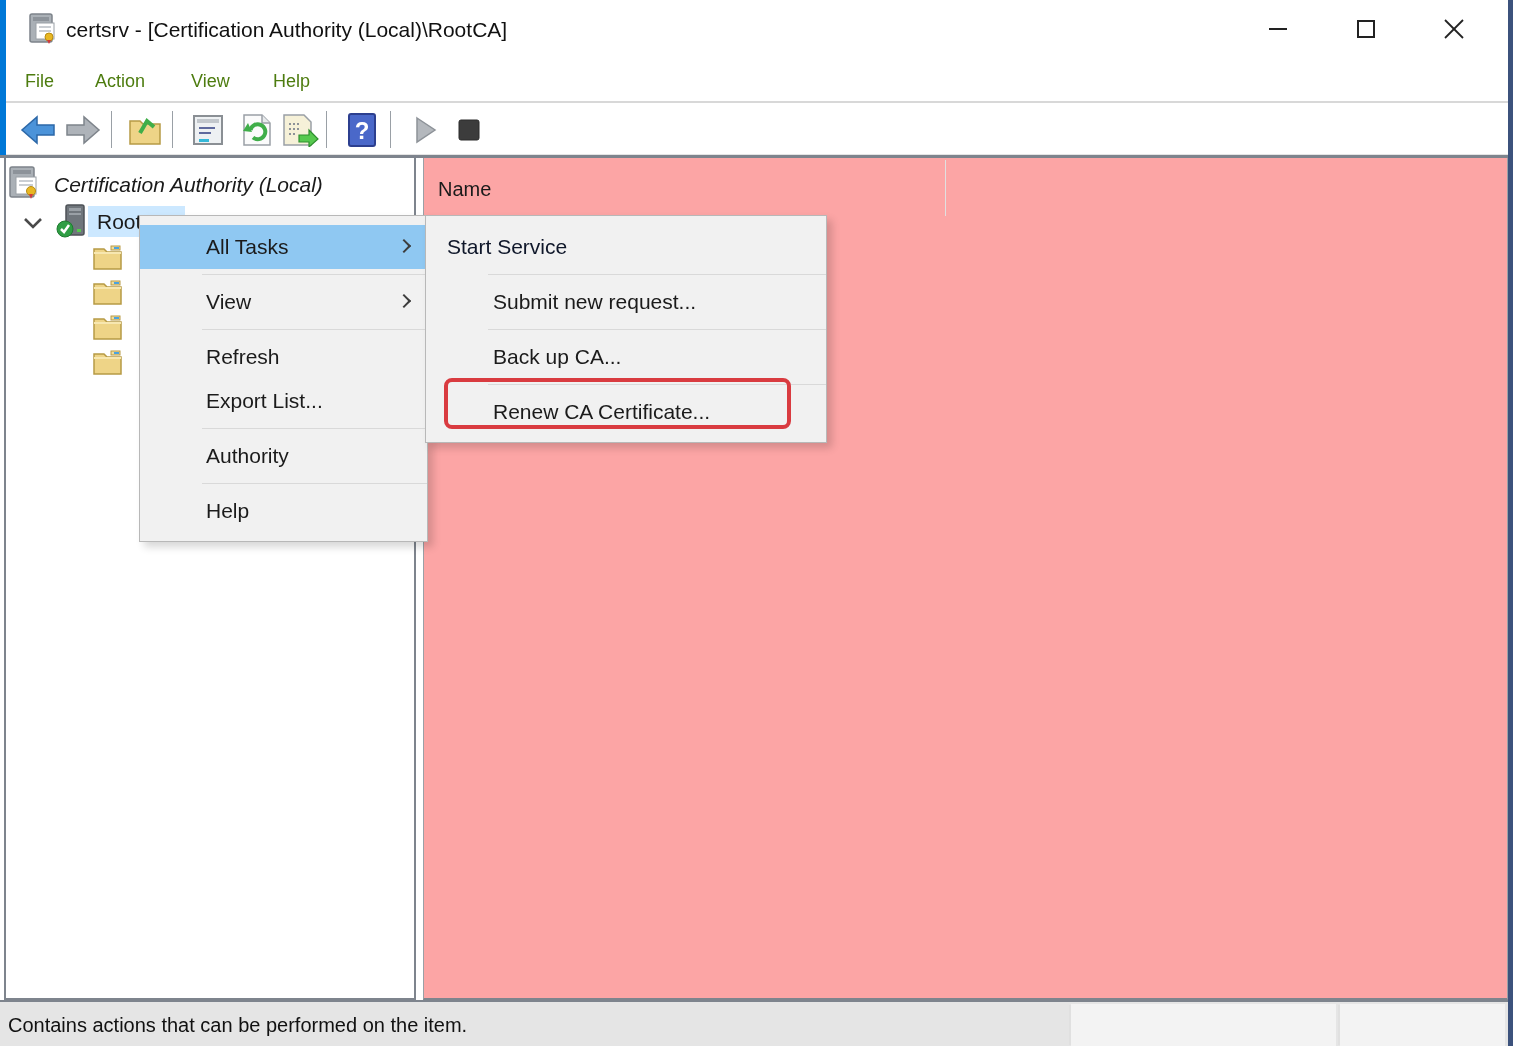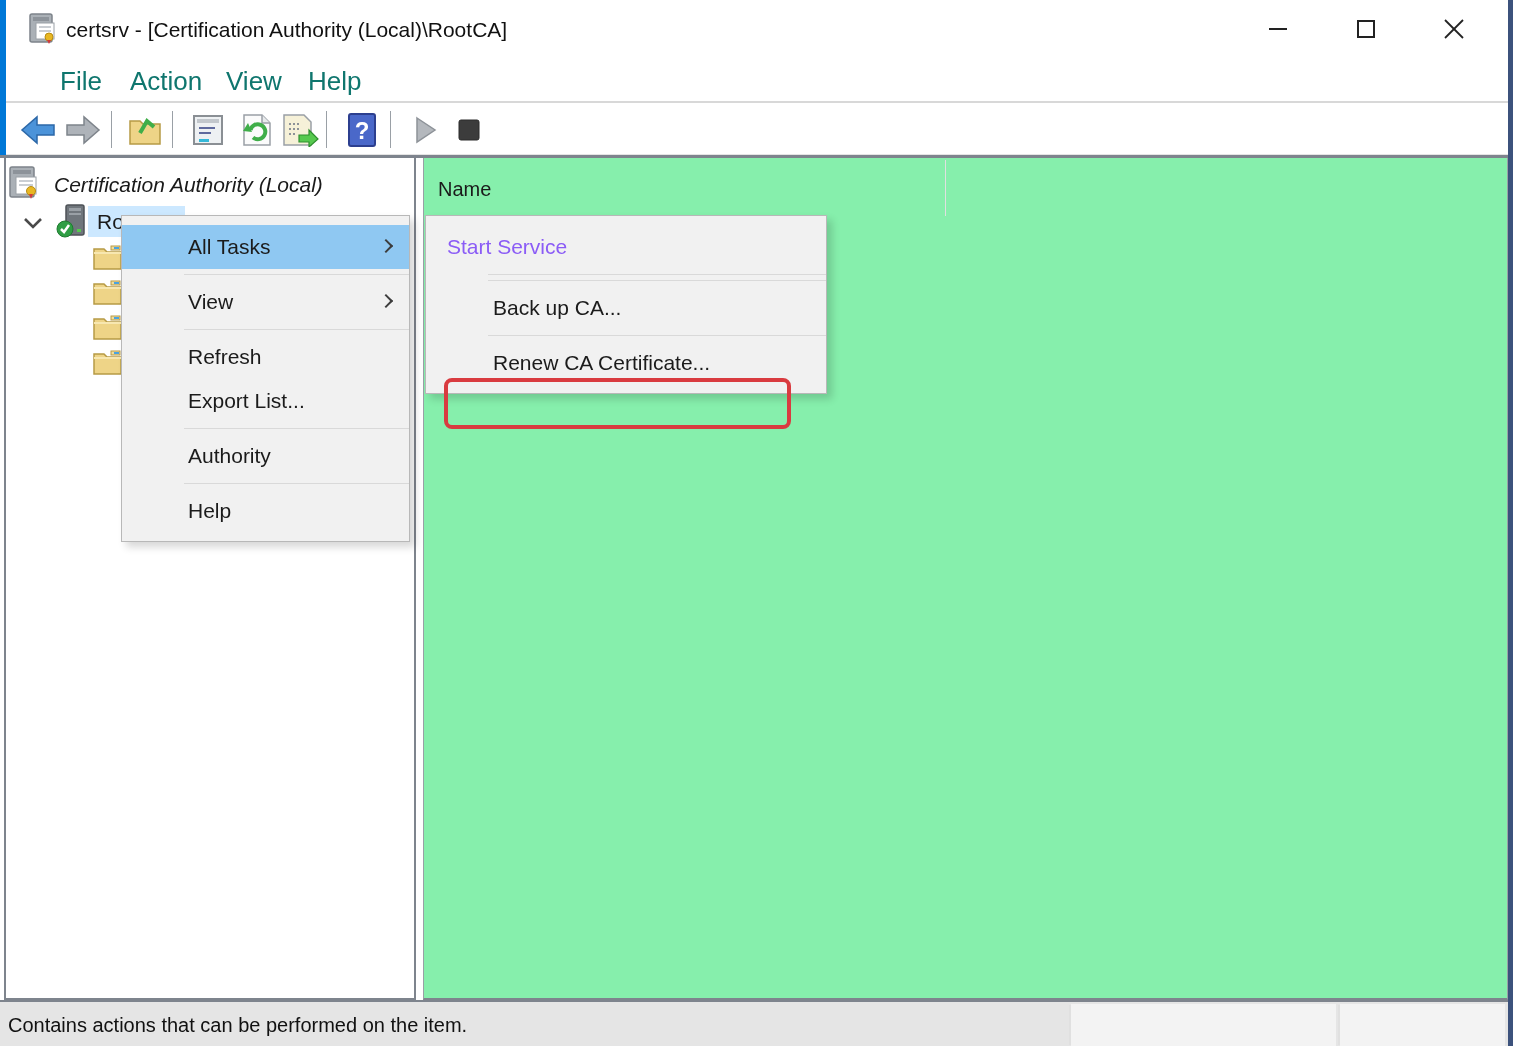--- a/index.html
+++ b/index.html
@@ -15,65 +15,65 @@
 
   
   .titlebar { position:absolute; left:6px; top:0; right:5px; height:58px; background:#fff; }
   .app-icon { position:absolute; left:22px; top:13px; }
   .title-text { position:absolute; left:60px; top:0; height:58px; line-height:60px; font-size:21px; color:#111; white-space:nowrap; }
   .win-btns { position:absolute; right:10px; top:0; height:58px; display:flex; }
   .win-btn { width:88px; height:58px; display:flex; align-items:center; justify-content:center; }
 
   
   .menubar { position:absolute; left:6px; top:58px; right:5px; height:45px; border-bottom:2px solid #d8d8d8; background:#fff; }
-  .menu-item { position:absolute; top:0; height:43px; line-height:46px; font-size:26px; color:#0f766e;margin-left:35px; }
+  .menu-item { position:absolute; top:0; height:43px; line-height:46px; font-size:18px; color:#4d7c0f; }
   .mi-file   { left:19px; }
   .mi-action { left:89px;text-align:right; }
   .mi-view   { left:185px; }
   .mi-help   { left:267px; }
 
   
   .toolbar { position:absolute; left:6px; top:105px; right:5px; height:50px; border-bottom:1px solid #e4e4e4; background:#fff; }
   .tb-btn { position:absolute; top:5px; width:40px; height:40px; display:flex; align-items:center; justify-content:center; }
   .tb-sep { position:absolute; top:6px; width:1px; height:37px; background:#9aa0a6; }
 
   
   .panes-top { position:absolute; left:0; top:155px; right:5px; height:3px; background:#7e848d; }
   .tree-pane {
     position:absolute; left:4px; top:158px; width:412px; height:842px; background:#fff;
     border-left:2px solid #7e848d; border-right:2px solid #7e848d; border-bottom:2px solid #7e848d;
   }
   .list-pane {
-    position:absolute; left:423px; top:158px; width:1085px; height:842px; background:#86efac;
+    position:absolute; left:423px; top:158px; width:1085px; height:842px; background:#fca5a5;
     border-left:1px solid #9aa0a6; border-right:1px solid #9aa0a6; border-bottom:2px solid #7e848d;
   }
   .col-header { position:absolute; left:14px; top:6px; height:46px; line-height:50px; font-size:20px; color:#1a1a1a; }
   .col-divider { position:absolute; left:521px; top:2px; width:1px; height:56px; background:#e0e0e0; }
 
   
   .tree-root-row { position:absolute; left:8px; top:168px; height:34px; display:flex; align-items:center; z-index:2;font-style:italic; }
   .tree-root-label { margin-left:12px; font-size:21px; white-space:nowrap; }
   .tree-chevron { position:absolute; left:22px; top:214px; z-index:2; }
   .tree-node-icon { position:absolute; left:56px; top:204px; z-index:2; }
   .tree-sel { position:absolute; left:88px; top:206px; width:97px; height:31px; background:#cce8ff; z-index:2; }
   .tree-node-label { position:absolute; left:97px; top:206px; height:31px; line-height:31px; font-size:21px; z-index:3; white-space:nowrap; }
   .tree-folder { position:absolute; left:92px; z-index:2; }
   .tf-1 { top:243px; } .tf-2 { top:278px; } .tf-3 { top:313px; } .tf-4 { top:348px; }
 
   
   .ctx-menu {
     position:absolute; background:#f1f1f1; border:1px solid #b8b8b8;
     box-shadow:5px 5px 8px rgba(0,0,0,0.16); padding-top:9px; padding-bottom:8px;
   }
-  .ctx-main { left:121px; top:215px; width:289px; z-index:10; }
+  .ctx-main { left:139px; top:215px; width:289px; z-index:10; }
   .ctx-sub  { left:425px; top:215px; width:402px; z-index:20; }
   .menu-row { position:relative; height:44px; line-height:44px; font-size:21px; color:#1b1b1b; padding-left:66px; white-space:nowrap; }
   .ctx-sub .menu-row { padding-left:67px; }
   .menu-row.hl { background:#8fc8f2; }
-  .menu-row.disabled { color:#8b5cf6;padding-left:21px; }
+  .menu-row.disabled { color:#0f172a;padding-left:21px; }
   .menu-sep { height:1px; background:#d9d9d9; margin:5px 0 5px 62px; }
   .sub-arrow {
     position:absolute; right:18px; top:16px; width:10px; height:10px;
     border-top:2px solid #3c3c3c; border-right:2px solid #3c3c3c; transform:rotate(45deg);
   }
 
   
   .annotation-box {
     position:absolute; left:444px; top:378px; width:347px; height:51px;
     border:4px solid #d93b40; border-radius:8px; z-index:60; background:transparent;
@@ -303,20 +303,23 @@
   <div class="menu-row">
     <span>Help</span>
   </div>
 </div>
 
 <div class="ctx-menu ctx-sub">
   <div class="menu-row disabled">
     <span>Start Service</span>
   </div>
   <div class="menu-sep"></div>
+  <div class="menu-row">
+    <span>Submit new request...</span>
+  </div>
   <div class="menu-sep"></div>
   <div class="menu-row">
     <span>Back up CA...</span>
   </div>
   <div class="menu-sep"></div>
   <div class="menu-row">
     <span>Renew CA Certificate...</span>
   </div>
 </div>
 

